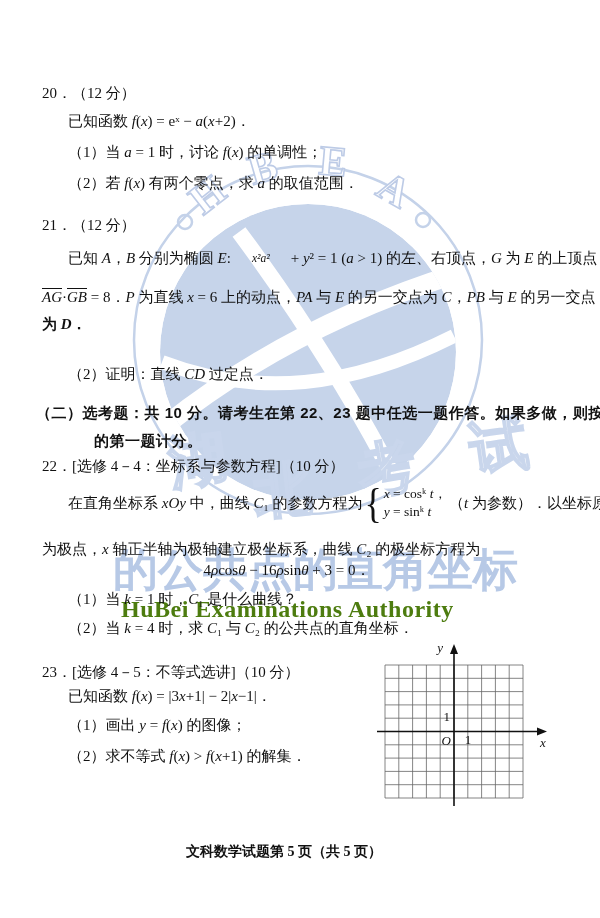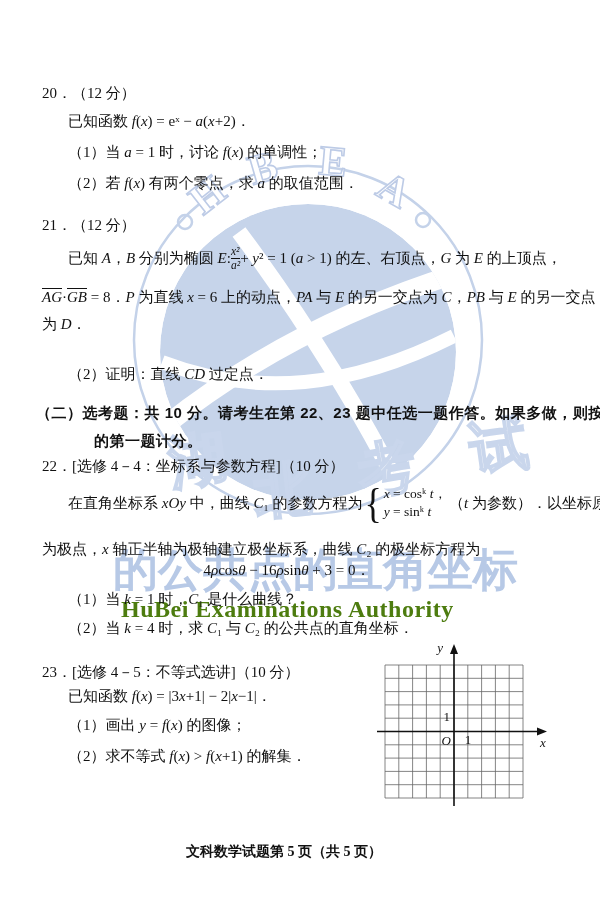--- a/index.html
+++ b/index.html
@@ -8,22 +8,22 @@
   .layer{position:absolute;left:6px;top:0;width:600px;height:918px;}
   .wm{z-index:0;}
   .gfx{z-index:1;}
   .content{z-index:2;}
   .ln{position:absolute;white-space:nowrap;font-size:15px;line-height:1.25;}
   .flexln{display:flex;align-items:center;}
   .bold-sans{font-family:"Liberation Sans","DejaVu Sans",sans-serif;font-weight:bold;letter-spacing:.5px;}
   .bold{font-weight:bold;}
   .center{text-align:center;}
   i{font-family:"Liberation Serif","DejaVu Serif",serif;}
-  .frac{display:inline-flex;flex-direction:column;font-size:11.5px;
-        line-height:1.1;margin:0 0;vertical-align:middle;}
+  .frac{display:inline-flex;flex-direction:row;font-size:11.5px;
+        line-height:1.1;margin:0 21px;vertical-align:middle;}
   .frac .bar{border-top:1.2px solid #111;width:100%;height:0;}
   .frac i{font-style:italic;}
   .sys{display:inline-flex;align-items:center;margin:0 2px;}
   .sys .brace{font-size:36px;font-weight:400;transform:scaleY(1.15);margin-right:2px;}
   .sys .rows{display:flex;flex-direction:column;font-size:13.5px;line-height:1.3;}
   .ol{text-decoration:overline;font-style:italic;}
   .wm-seal{position:absolute;font-weight:bold;color:transparent;
            -webkit-text-stroke:2px #c9d6ec;font-size:58px;line-height:1;}
   .wm-cn{position:absolute;font-weight:bold;font-size:45px;color:#b7c9e6;letter-spacing:0px;line-height:1;}
   .wm-en{position:absolute;font-weight:bold;font-size:24px;color:#4d7c0f;letter-spacing:.5px;line-height:1;}
@@ -102,21 +102,21 @@
     <span class="frac">
       <i>x²</i>
       <span class="bar"></span>
       <i>a²</i>
     </span>
     <span>+ <i>y</i>² = 1 (<i>a</i> &gt; 1) 的左、右顶点，<i>G</i> 为 <i>E</i> 的上顶点，</span>
   </div>
   <div class="ln" style="left:36px;top:288px;">
     <span class="ol">AG</span><span>·</span><span class="ol">GB</span><span> = 8．<i>P</i> 为直线 <i>x</i> = 6 上的动点，<i>PA</i> 与 <i>E</i> 的另一交点为 <i>C</i>，<i>PB</i> 与 <i>E</i> 的另一交点</span>
   </div>
-  <div class="ln" style="left:36px;top:315px;">为 <i>D</i>．</div>
+  <div class="ln" style="left:36px;top:315px;font-weight:bold;">为 <i>D</i>．</div>
   <div class="ln" style="left:62px;top:365px;">（2）证明：直线 <i>CD</i> 过定点．</div>
 
   <div class="ln bold-sans" style="left:30px;top:404px;">（二）选考题：共 10 分。请考生在第 22、23 题中任选一题作答。如果多做，则按所做</div>
   <div class="ln bold-sans" style="left:88px;top:432px;">的第一题计分。</div>
 
   <div class="ln" style="left:36px;top:457px;">22．[选修 4－4：坐标系与参数方程]（10 分）</div>
   <div class="ln flexln" style="left:62px;top:484px;height:38px;">
     <span>在直角坐标系 <i>xOy</i> 中，曲线 <i>C</i>₁ 的参数方程为</span>
     <span class="sys">
       <span class="brace">{</span>

